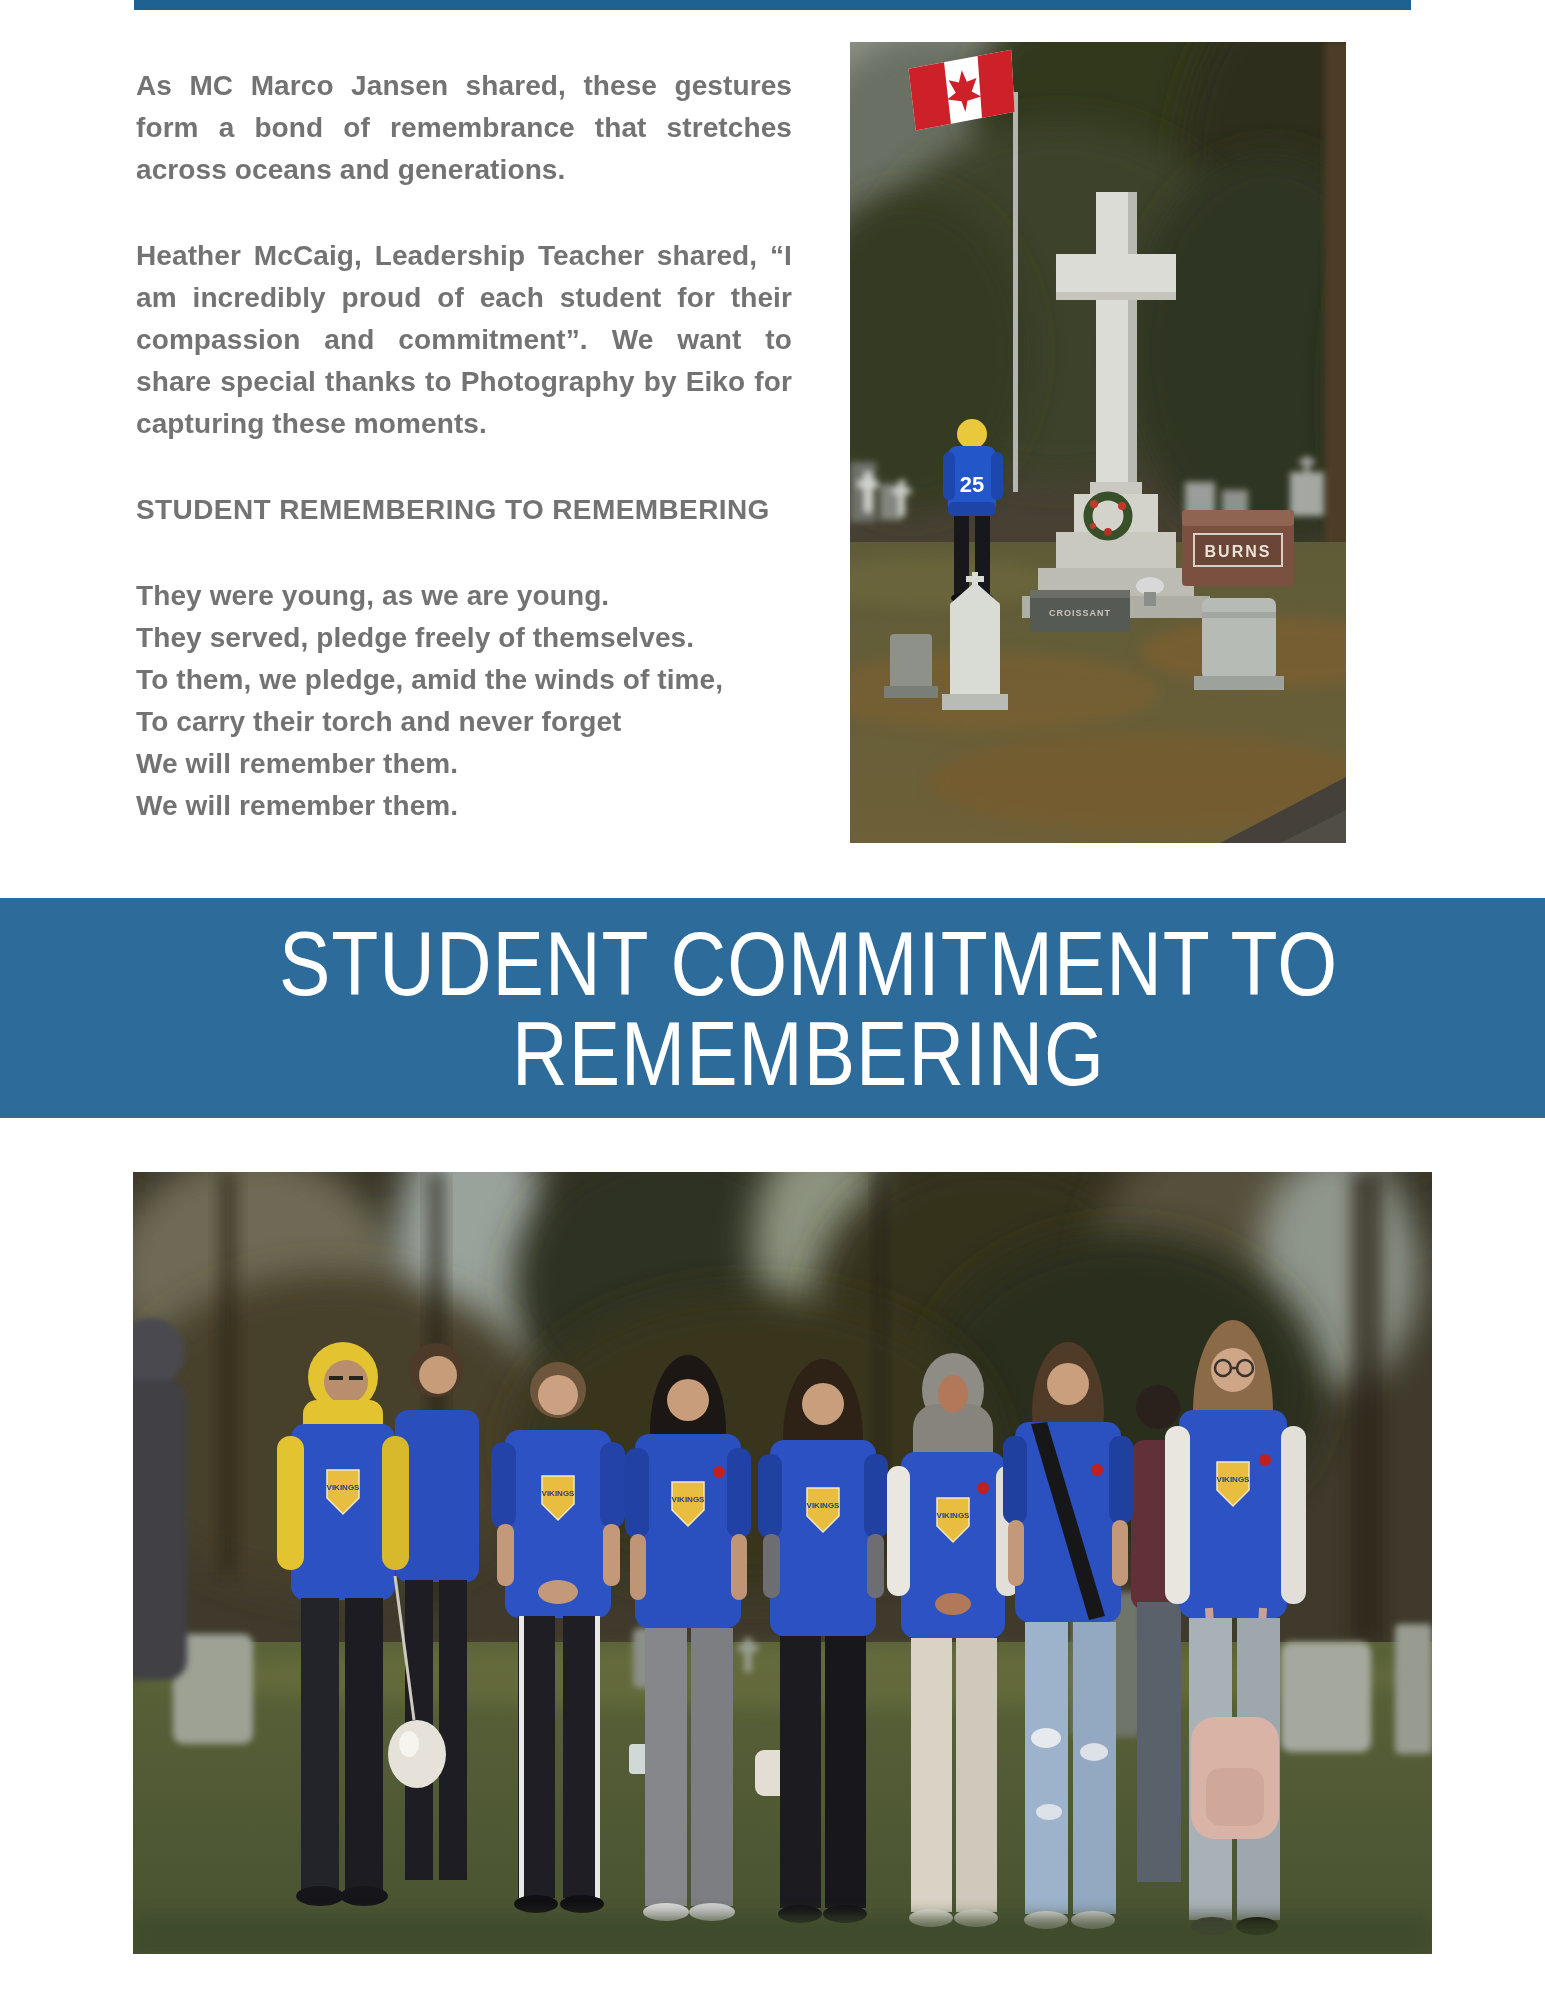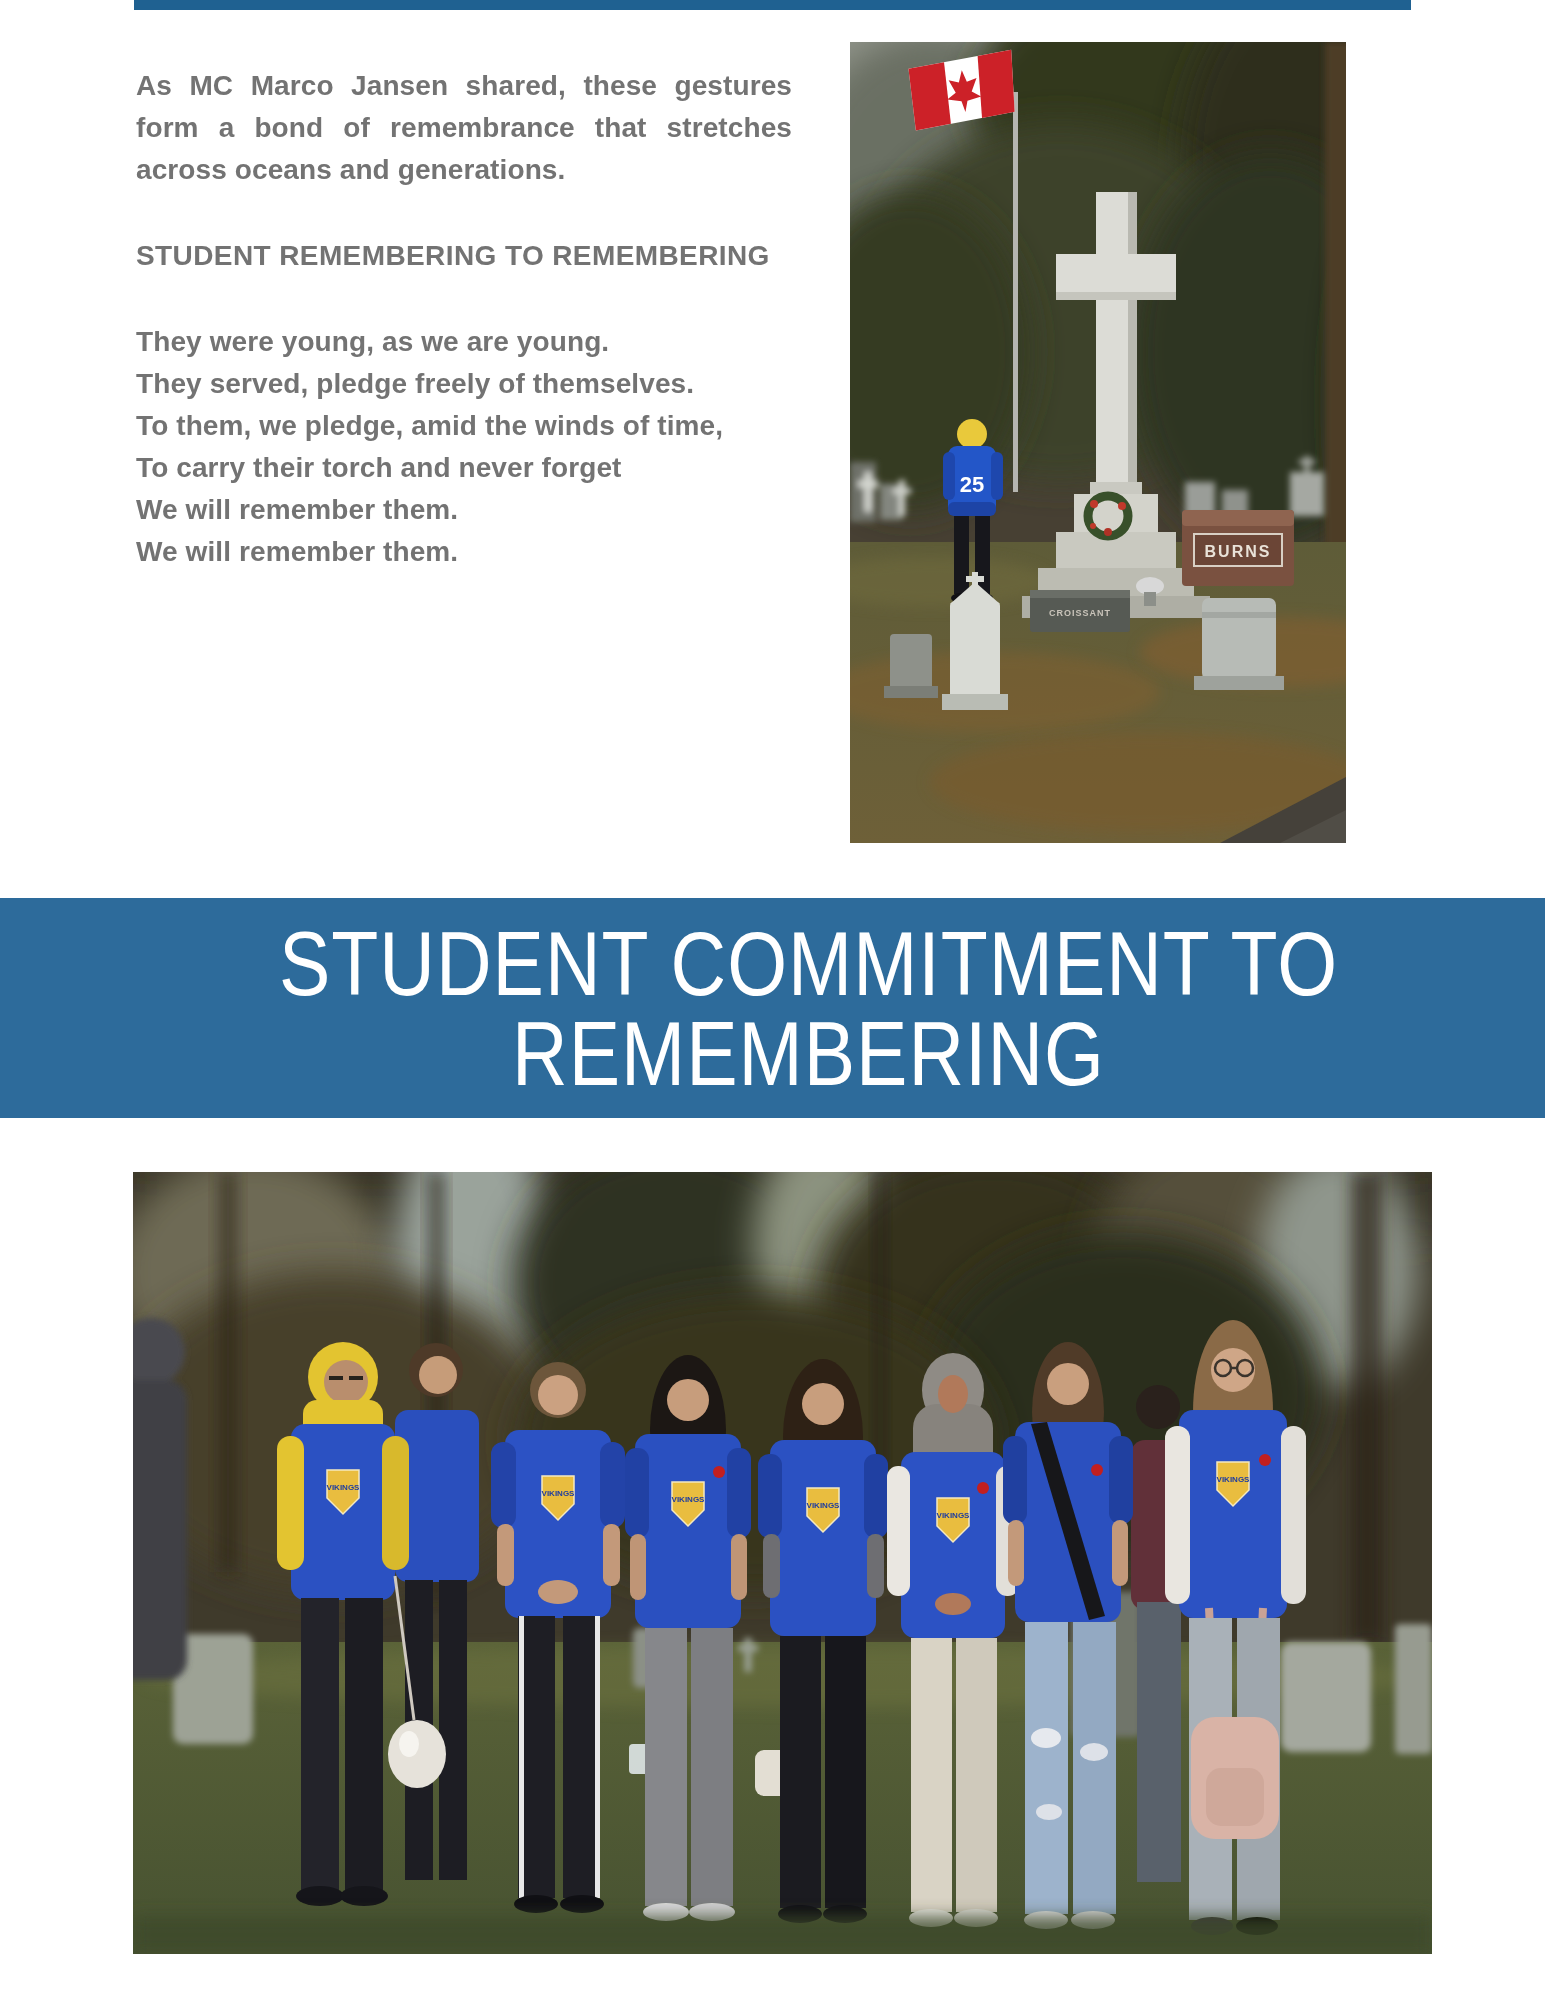--- a/index.html
+++ b/index.html
@@ -23,20 +23,21 @@
 </style>
 </head>
 <body>
 
 <div class="page">
 
   <div class="top-bar"></div>
 
   <div class="article">
     <p>As MC Marco Jansen shared, these gestures form a bond of remembrance that stretches across oceans and generations.</p>
+    <p>Heather McCaig, Leadership Teacher shared, “I am incredibly proud of each student for their compassion and commitment”. We want to share special thanks to Photography by Eiko for capturing these moments.</p>
     <div class="subheading">STUDENT REMEMBERING TO REMEMBERING</div>
     <div class="poem">
       <div>They were young, as we are young.</div>
       <div>They served, pledge freely of themselves.</div>
       <div>To them, we pledge, amid the winds of time,</div>
       <div>To carry their torch and never forget</div>
       <div>We will remember them.</div>
       <div>We will remember them.</div>
     </div>
   </div>

